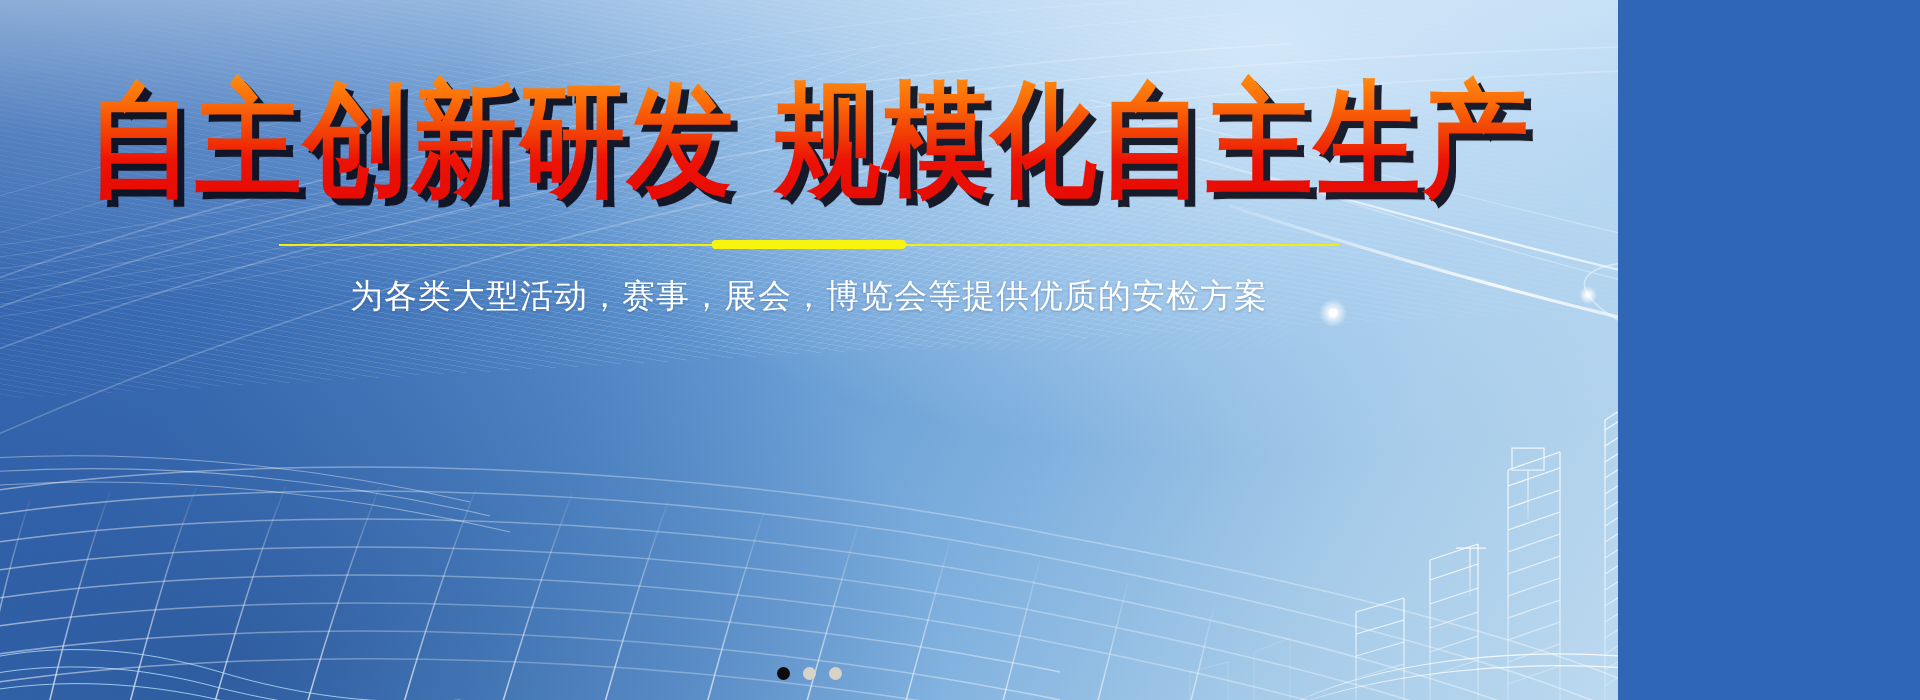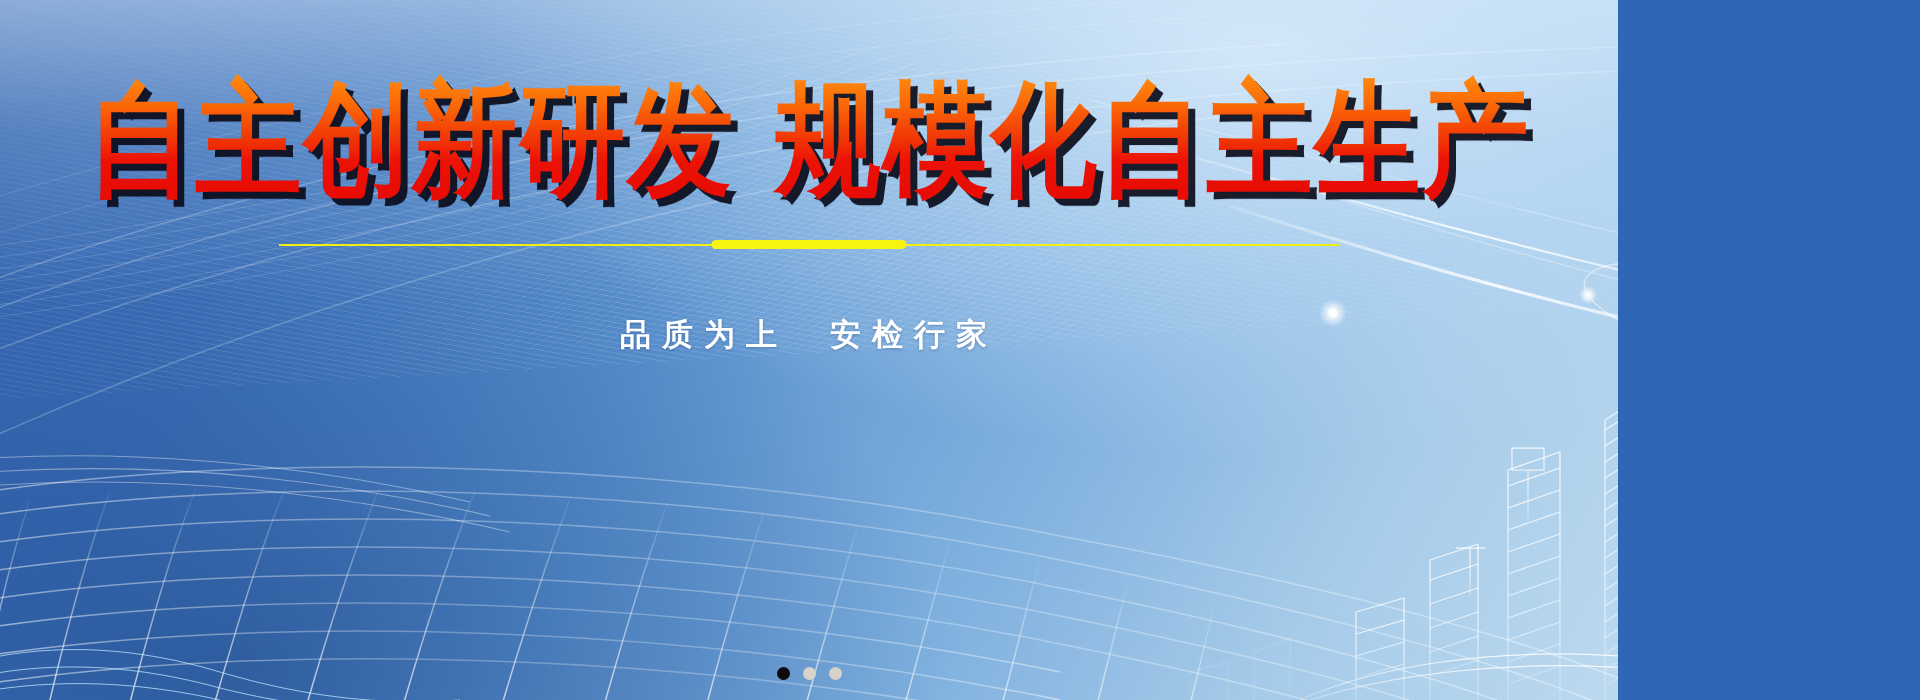--- a/index.html
+++ b/index.html
@@ -275,22 +275,22 @@
 
   <div class="content">
 
     <div class="headline">自主创新研发 规模化自主生产</div>
 
     <div class="divider">
       <span class="thin"></span>
       <span class="thick"></span>
     </div>
 
-    <div class="sub1">品质为上　安检行家</div>
-
+
+    <div class="sub2">为各类大型活动，赛事，展会，博览会等提供优质的安检方案</div>
   </div>
 
   <div class="dots">
     <span class="dot active" style="background: rgb(11, 11, 11);"></span>
     <span class="dot" style="background: rgb(216, 211, 201);"></span>
     <span class="dot" style="background: rgb(216, 211, 201);"></span>
   </div>
 
 </div>
 

